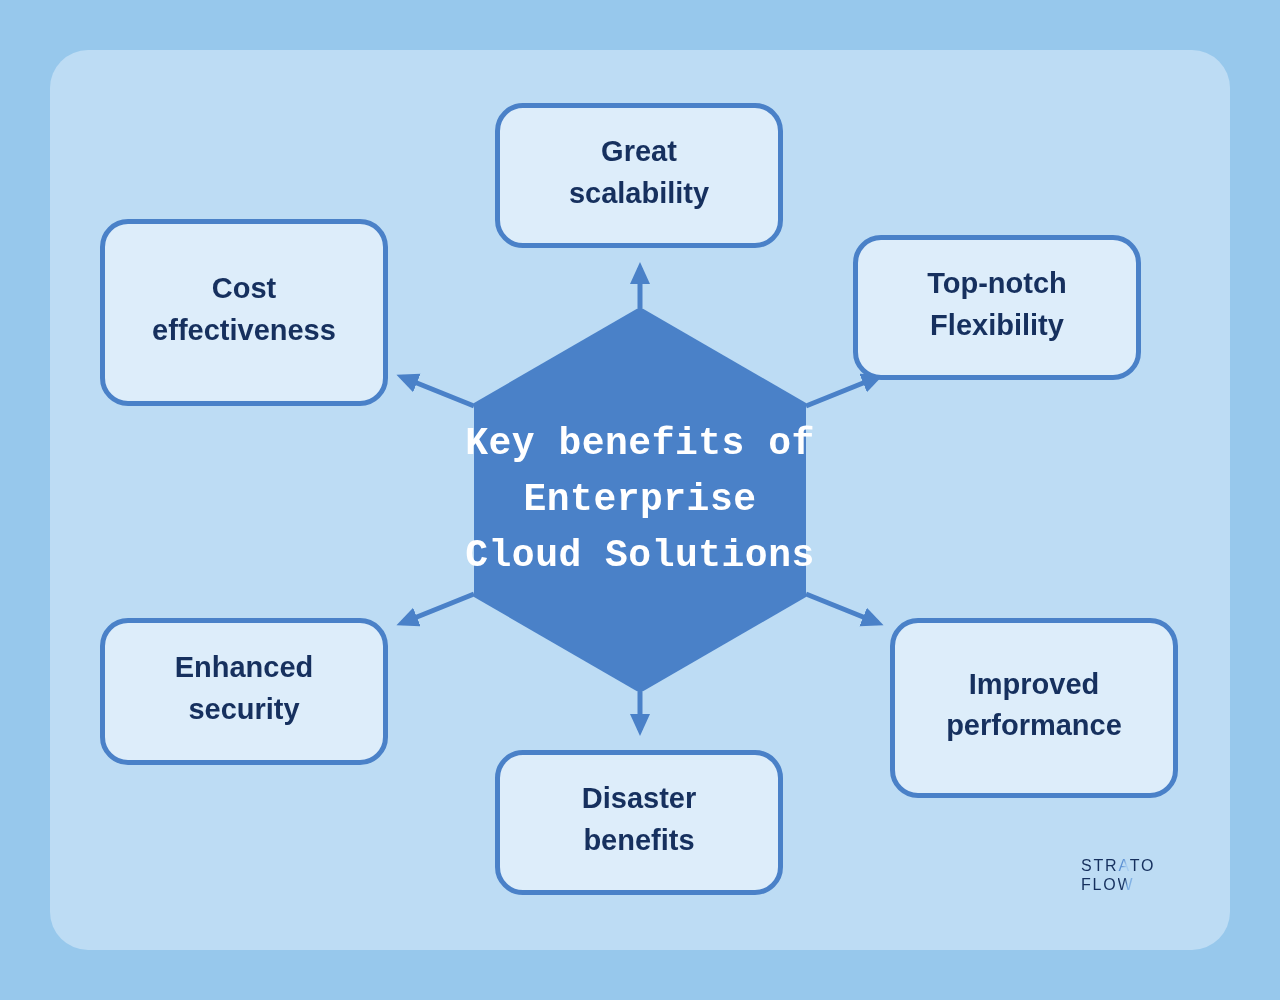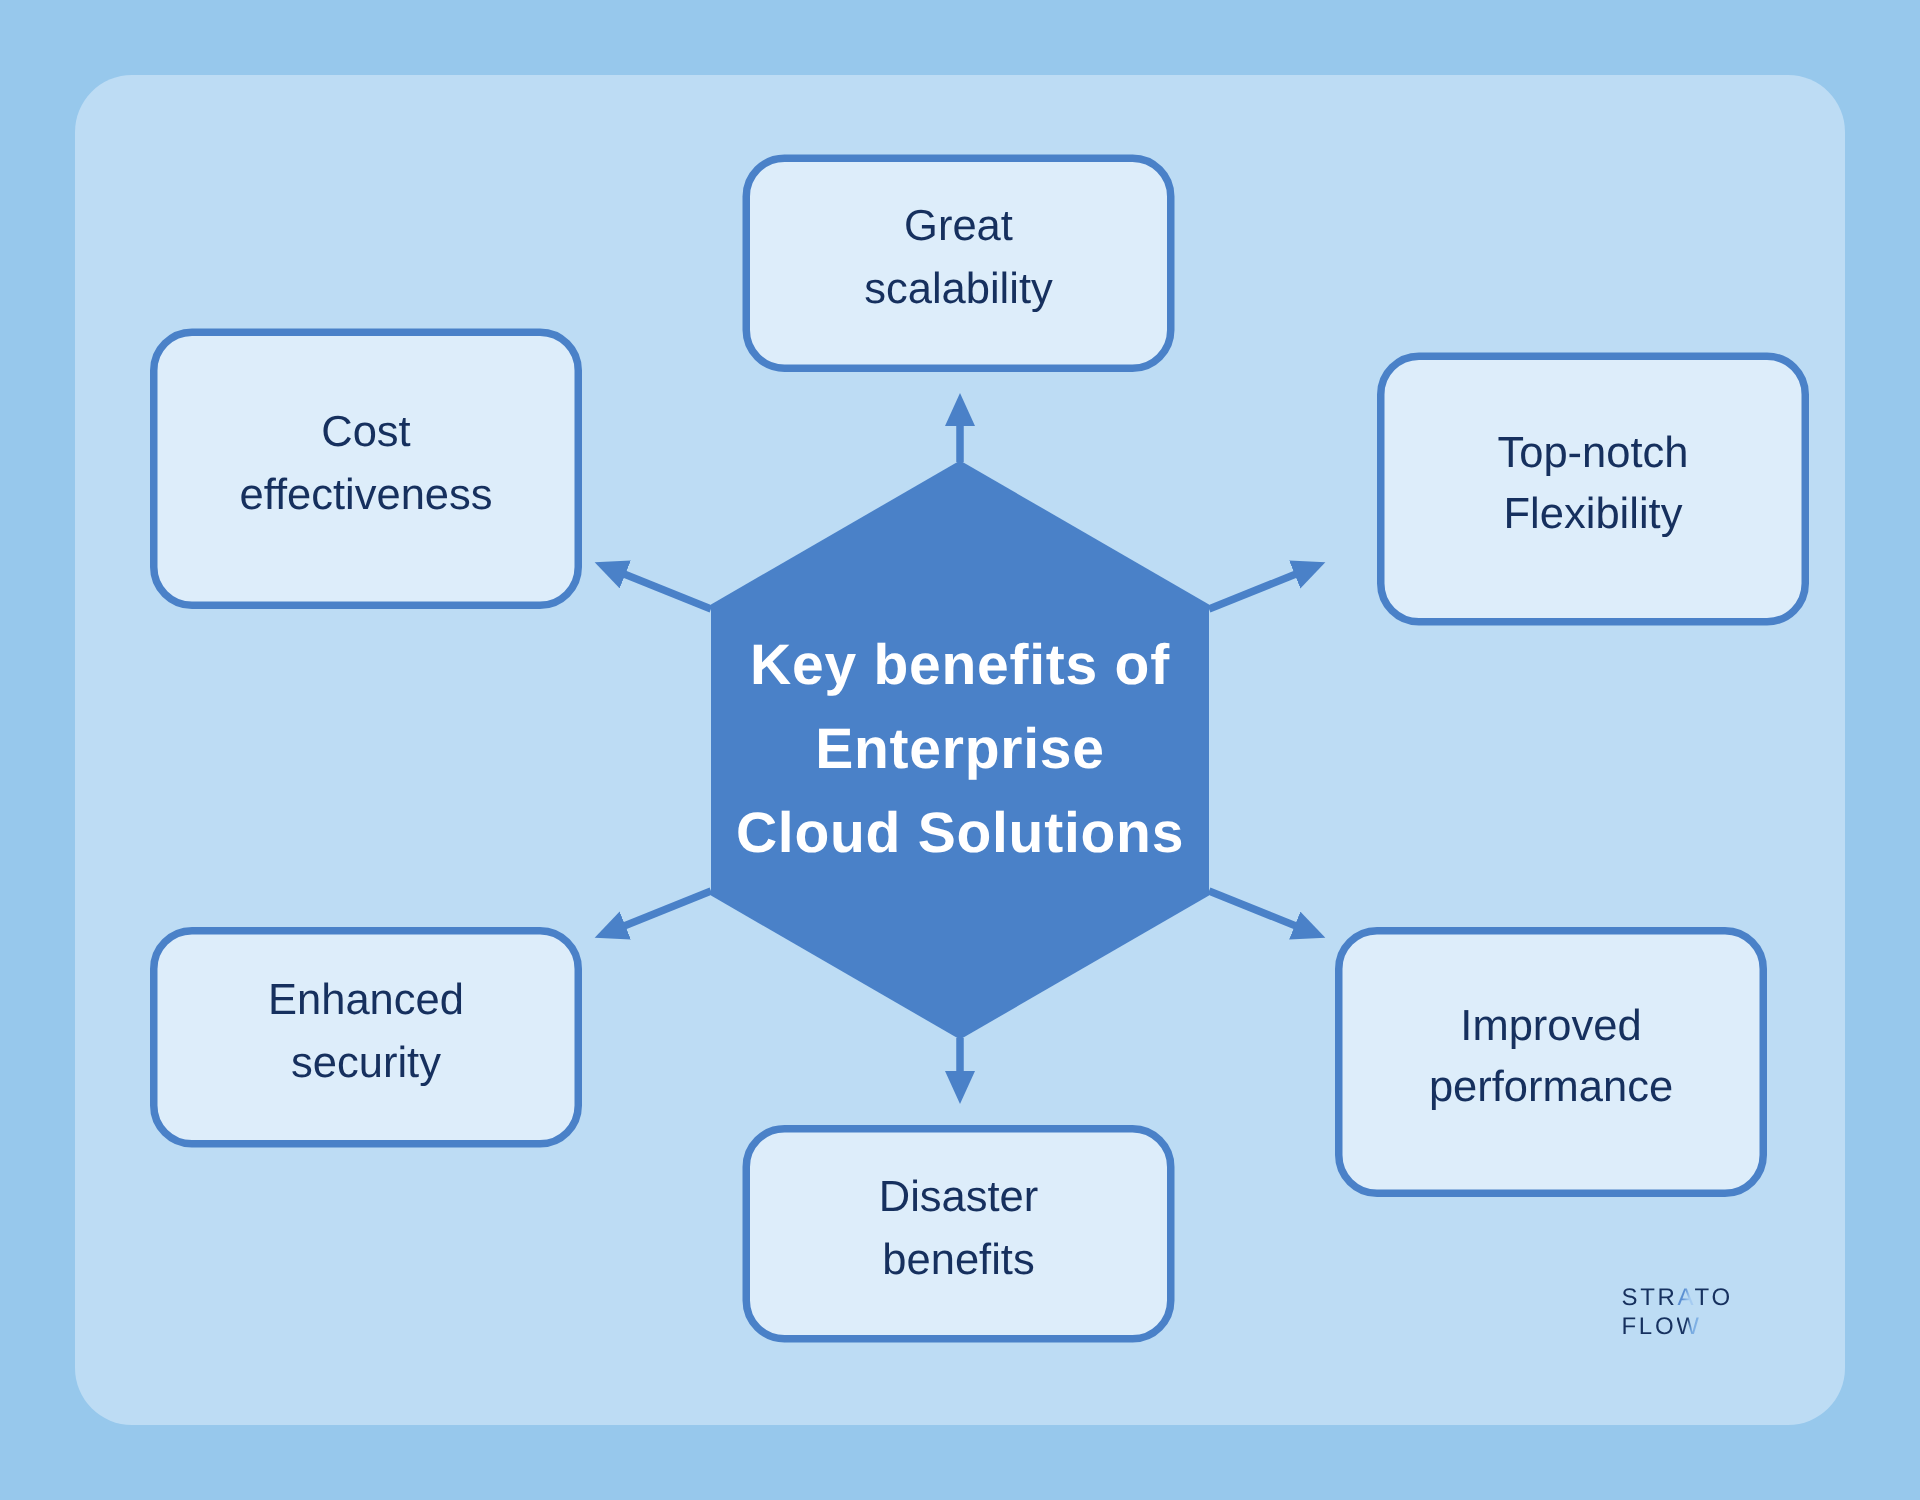--- a/index.html
+++ b/index.html
@@ -39,44 +39,45 @@
     display: flex;
     align-items: center;
     justify-content: center;
     text-align: center;
     white-space: pre-line;
     color: #ffffff;
     font-size: 38px;
     font-weight: 700;
     line-height: 1.48;
     letter-spacing: 0.5px;
+    font-family: Liberation Mono, monospace;
   }
   .node {
     position: absolute;
     width: 288px;
     background: #ddedfa;
     border: 5px solid #4a81c8;
     border-radius: 28px;
     display: flex;
     align-items: center;
     justify-content: center;
     text-align: center;
     box-sizing: border-box;
   }
   .node .label {
     white-space: pre-line;
     color: #16305e;
     font-size: 29px;
-    font-weight: 400;
+    font-weight: 700;
     line-height: 1.42;
     padding-bottom: 6px;
   }
   .n-top        { left: 495px; top: 103px; height: 145px; }
   .n-left-up    { left: 100px; top: 219px; height: 187px; }
-  .n-right-up   { left: 918px; top: 235px; height: 182px; }
+  .n-right-up   { left: 853px; top: 235px; height: 145px; }
   .n-left-down  { left: 100px; top: 618px; height: 147px; }
   .n-right-down { left: 890px; top: 618px; height: 180px; }
   .n-bottom     { left: 495px; top: 750px; height: 145px; }
   .logo {
     position: absolute;
     left: 1081px;
     top: 856px;
     color: #16305e;
     font-size: 16px;
     font-weight: 400;

